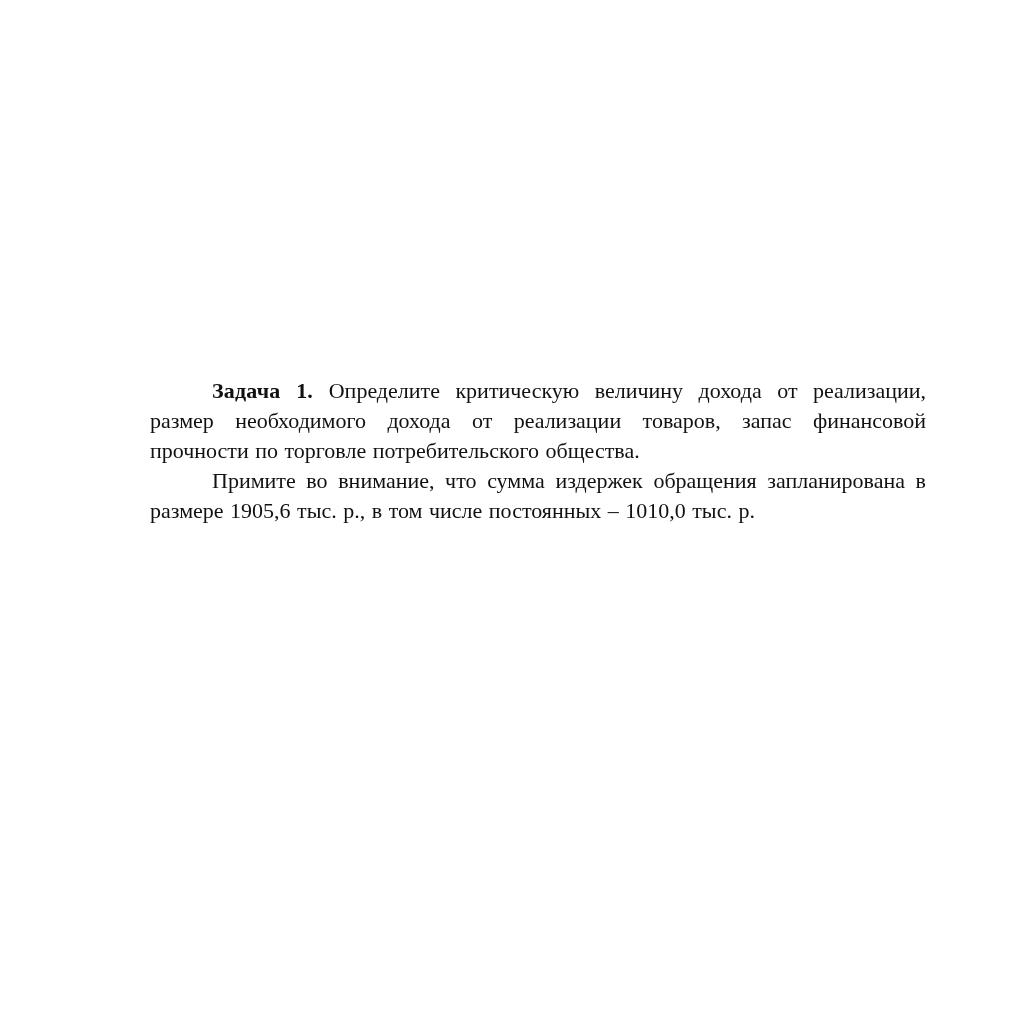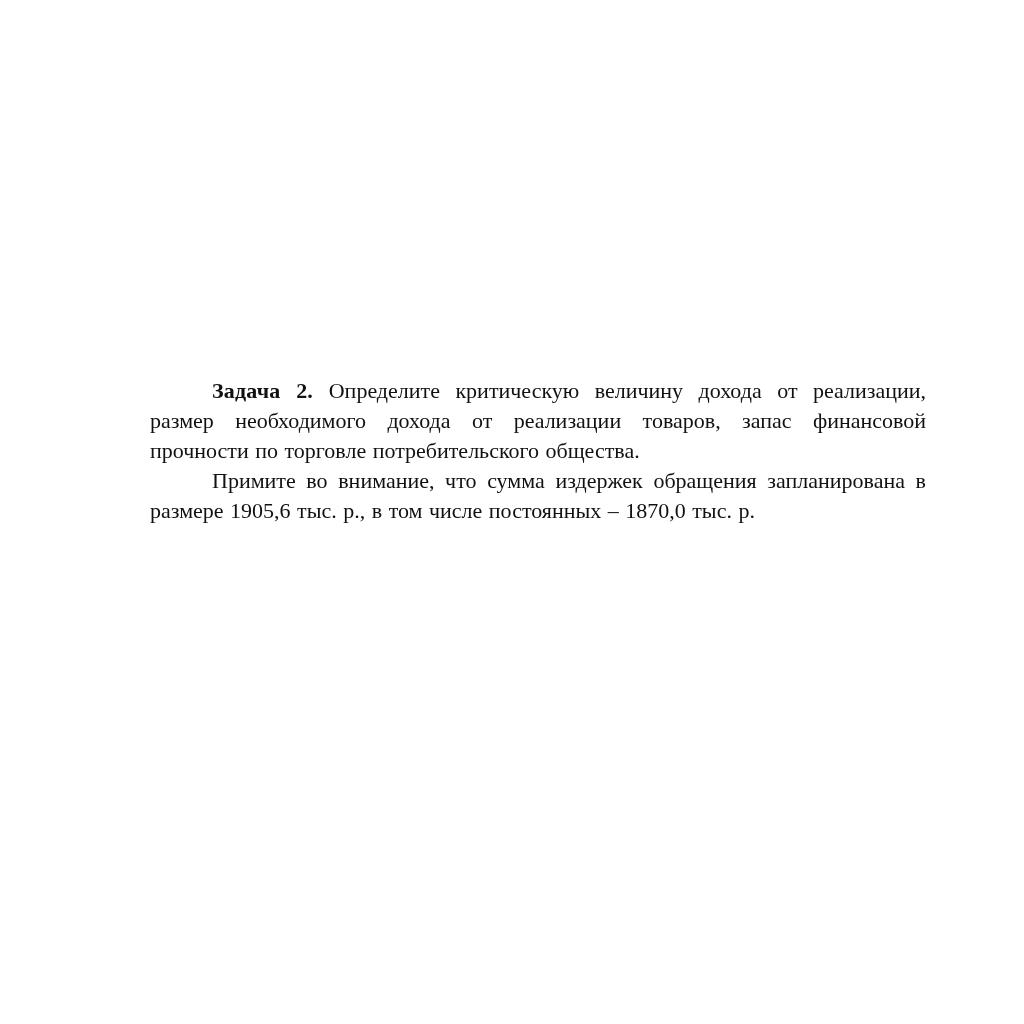--- a/index.html
+++ b/index.html
@@ -32,15 +32,15 @@
   }
   .text-block .lead {
     font-weight: bold;
     letter-spacing: 0.2px;
   }
 </style>
 </head>
 <body>
 
 <div class="text-block">
-  <p><span class="lead">Задача 2. </span><span>Определите критическую величину дохода от реализации, размер необходимого дохода от реализации товаров, запас финансовой прочности по торговле потребительского общества.</span></p>
-  <p><span>Примите во внимание, что сумма издержек обращения запланирована в размере 1905,6 тыс. р., в том числе постоянных – 1870,0 тыс. р.</span></p>
+  <p><span class="lead">Задача 1. </span><span>Определите критическую величину дохода от реализации, размер необходимого дохода от реализации товаров, запас финансовой прочности по торговле потребительского общества.</span></p>
+  <p><span>Примите во внимание, что сумма издержек обращения запланирована в размере 1905,6 тыс. р., в том числе постоянных – 1010,0 тыс. р.</span></p>
 </div>
 
 </body></html>

